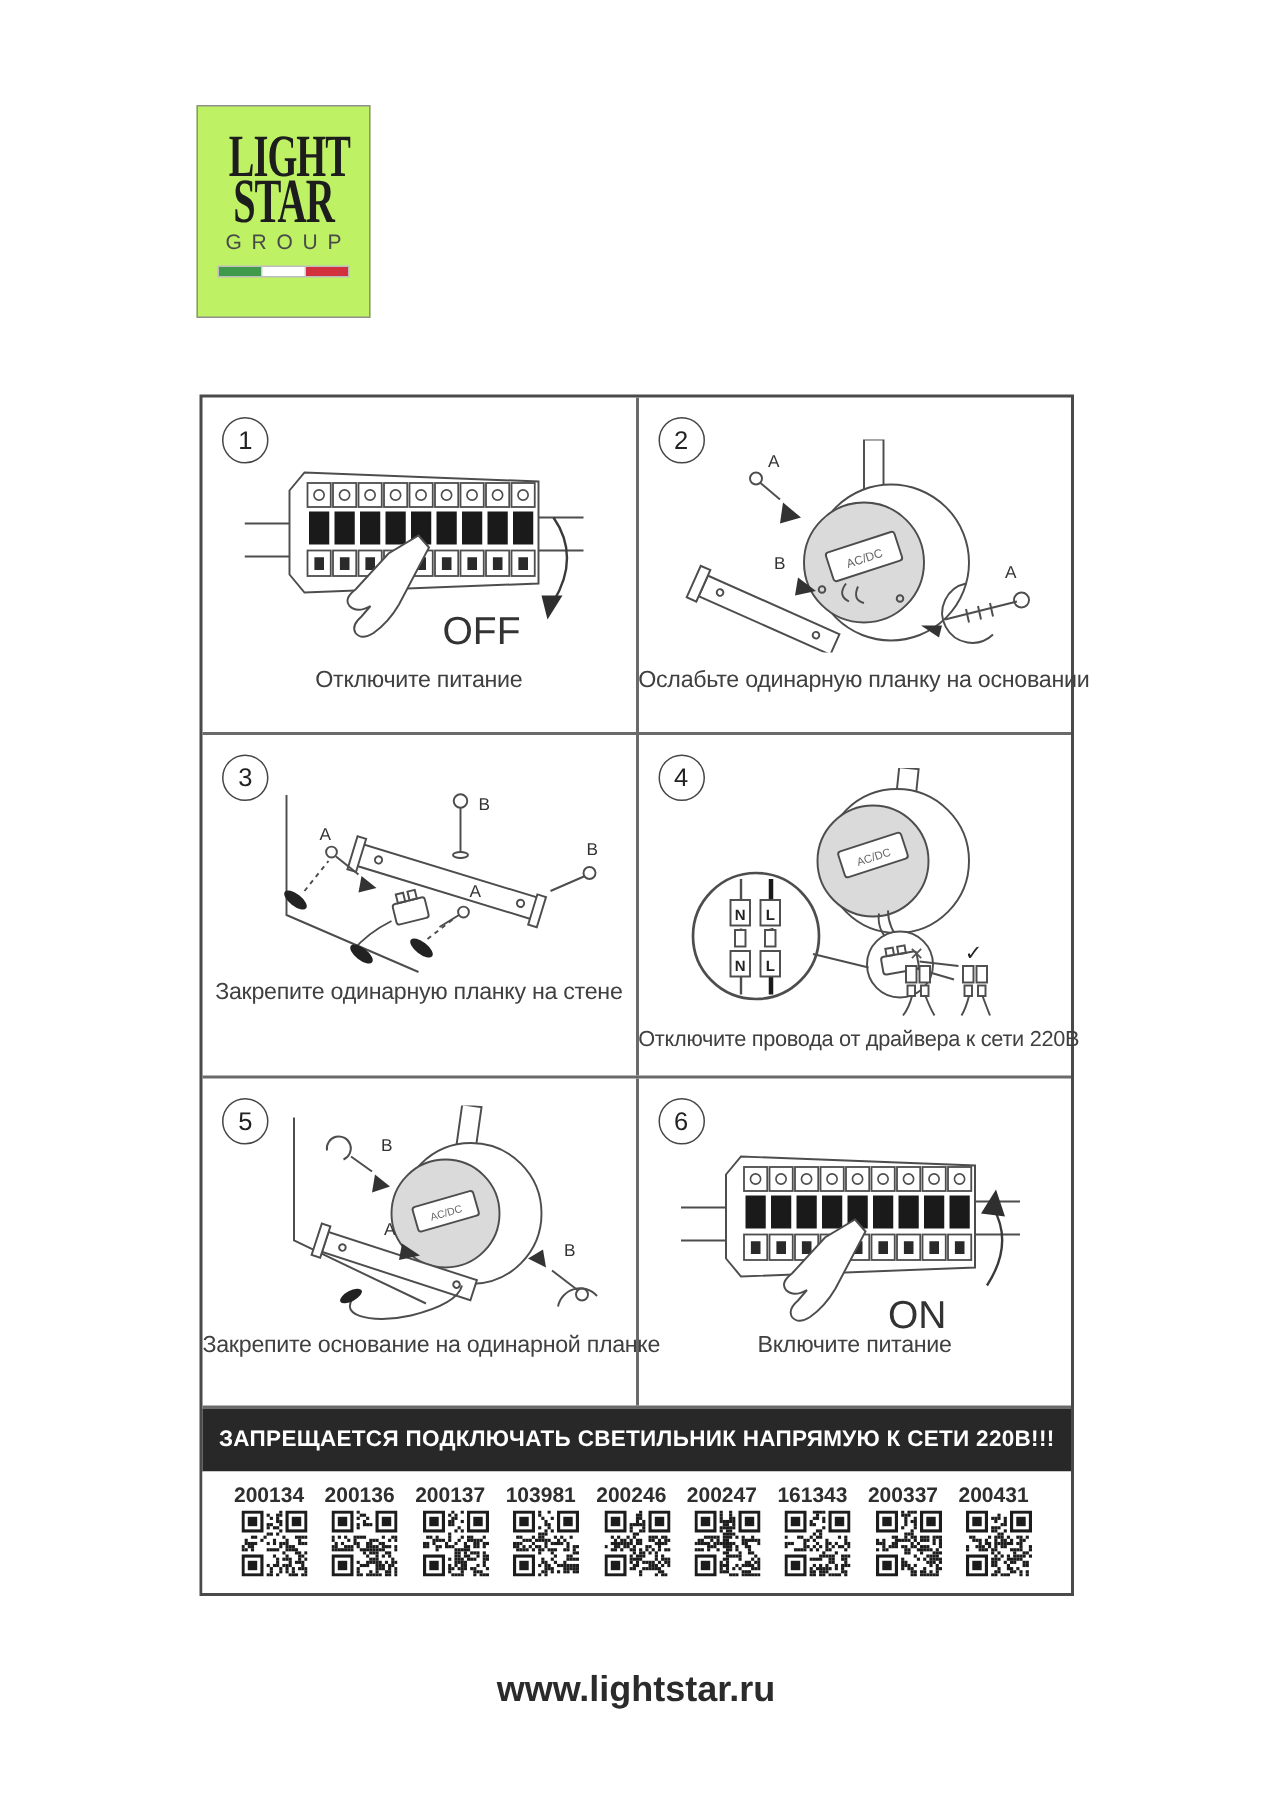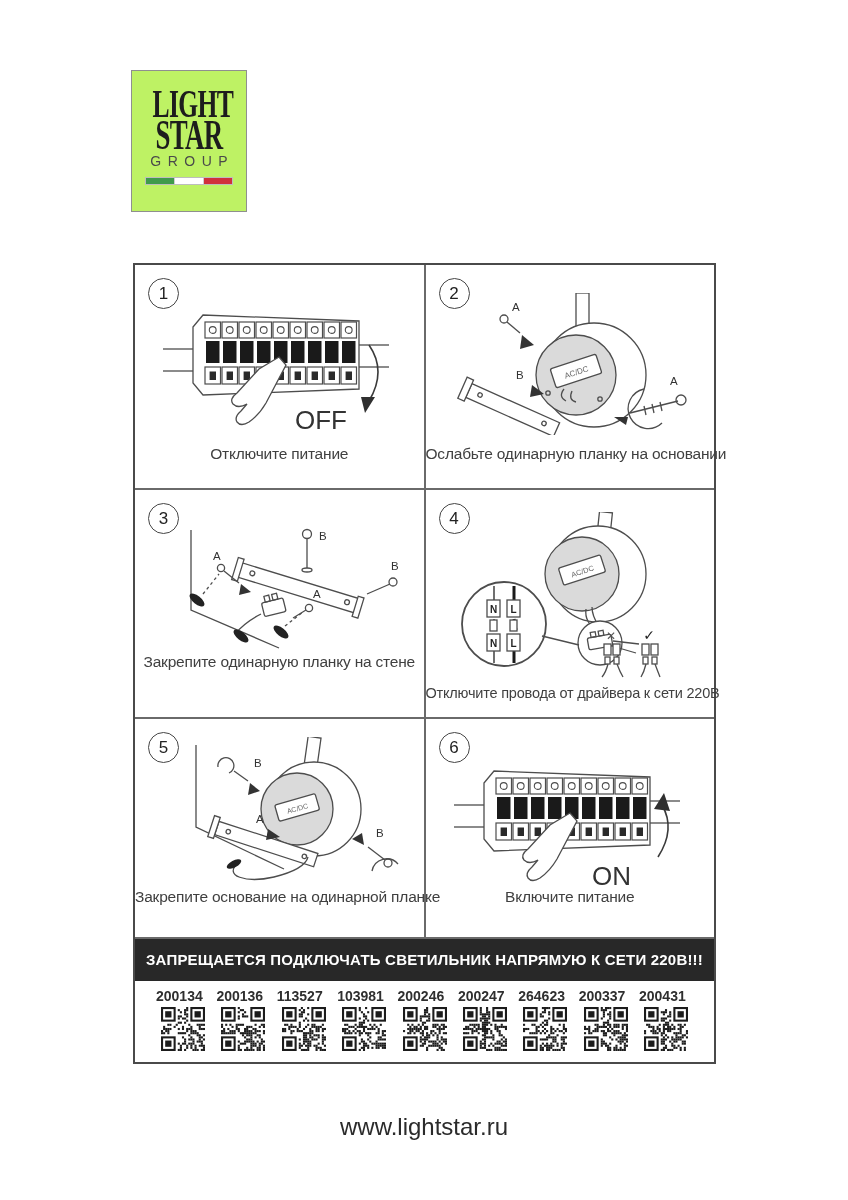--- a/index.html
+++ b/index.html
@@ -47,21 +47,21 @@
   .banner div{font-size:15px;font-weight:700;line-height:18.5px;letter-spacing:.2px;}
 
   
   .qr-row{height:81px;display:flex;justify-content:space-between;padding:7px 21px 0;background:#fff;}
   .qr-col{width:54px;text-align:left;}
   .qr-num{font-size:14px;font-weight:600;color:#2f2f2f;line-height:16px;margin-bottom:3px;}
   .qr-box{width:44px;height:44px;margin:0 auto;}
 
   
   .footer{position:absolute;left:0;right:0;top:1113px;text-align:center;
-          font-size:24px;font-weight:400;color:#2b2b2b;}
+          font-size:24px;font-weight:700;color:#2b2b2b;}
 
   svg text{font-family:"Liberation Sans","DejaVu Sans",sans-serif;}
 </style>
 </head>
 <body>
 
 <div class="sheet">
 
   <div class="logo-box">
     <div class="logo-light">LIGHT</div>
@@ -654,21 +654,21 @@
               <rect x="4" y="4" width="6" height="6"></rect>
               <rect x="28" y="0" width="14" height="14"></rect>
               <rect x="30" y="2" width="10" height="10" fill="#fff"></rect>
               <rect x="32" y="4" width="6" height="6"></rect>
               <rect x="0" y="28" width="14" height="14"></rect>
               <rect x="2" y="30" width="10" height="10" fill="#fff"></rect>
               <rect x="4" y="32" width="6" height="6"></rect>
             </svg></div>
       </div>
       <div class="qr-col">
-        <div class="qr-num">113527</div>
+        <div class="qr-num">200137</div>
         <div class="qr-box"><svg width="44" height="44" viewBox="0 0 42 42" fill="#1c1c1c">
               <rect x="18" y="0" width="2" height="2"></rect>
               <rect x="24" y="0" width="2" height="2"></rect>
               <rect x="16" y="2" width="2" height="2"></rect>
               <rect x="20" y="2" width="2" height="2"></rect>
               <rect x="18" y="4" width="2" height="2"></rect>
               <rect x="20" y="4" width="2" height="2"></rect>
               <rect x="16" y="6" width="2" height="2"></rect>
               <rect x="18" y="6" width="2" height="2"></rect>
               <rect x="24" y="6" width="2" height="2"></rect>
@@ -1196,21 +1196,21 @@
               <rect x="4" y="4" width="6" height="6"></rect>
               <rect x="28" y="0" width="14" height="14"></rect>
               <rect x="30" y="2" width="10" height="10" fill="#fff"></rect>
               <rect x="32" y="4" width="6" height="6"></rect>
               <rect x="0" y="28" width="14" height="14"></rect>
               <rect x="2" y="30" width="10" height="10" fill="#fff"></rect>
               <rect x="4" y="32" width="6" height="6"></rect>
             </svg></div>
       </div>
       <div class="qr-col">
-        <div class="qr-num">264623</div>
+        <div class="qr-num">161343</div>
         <div class="qr-box"><svg width="44" height="44" viewBox="0 0 42 42" fill="#1c1c1c">
               <rect x="18" y="0" width="2" height="2"></rect>
               <rect x="20" y="0" width="2" height="2"></rect>
               <rect x="22" y="0" width="2" height="2"></rect>
               <rect x="24" y="0" width="2" height="2"></rect>
               <rect x="20" y="2" width="2" height="2"></rect>
               <rect x="18" y="4" width="2" height="2"></rect>
               <rect x="20" y="4" width="2" height="2"></rect>
               <rect x="24" y="4" width="2" height="2"></rect>
               <rect x="16" y="6" width="2" height="2"></rect>

